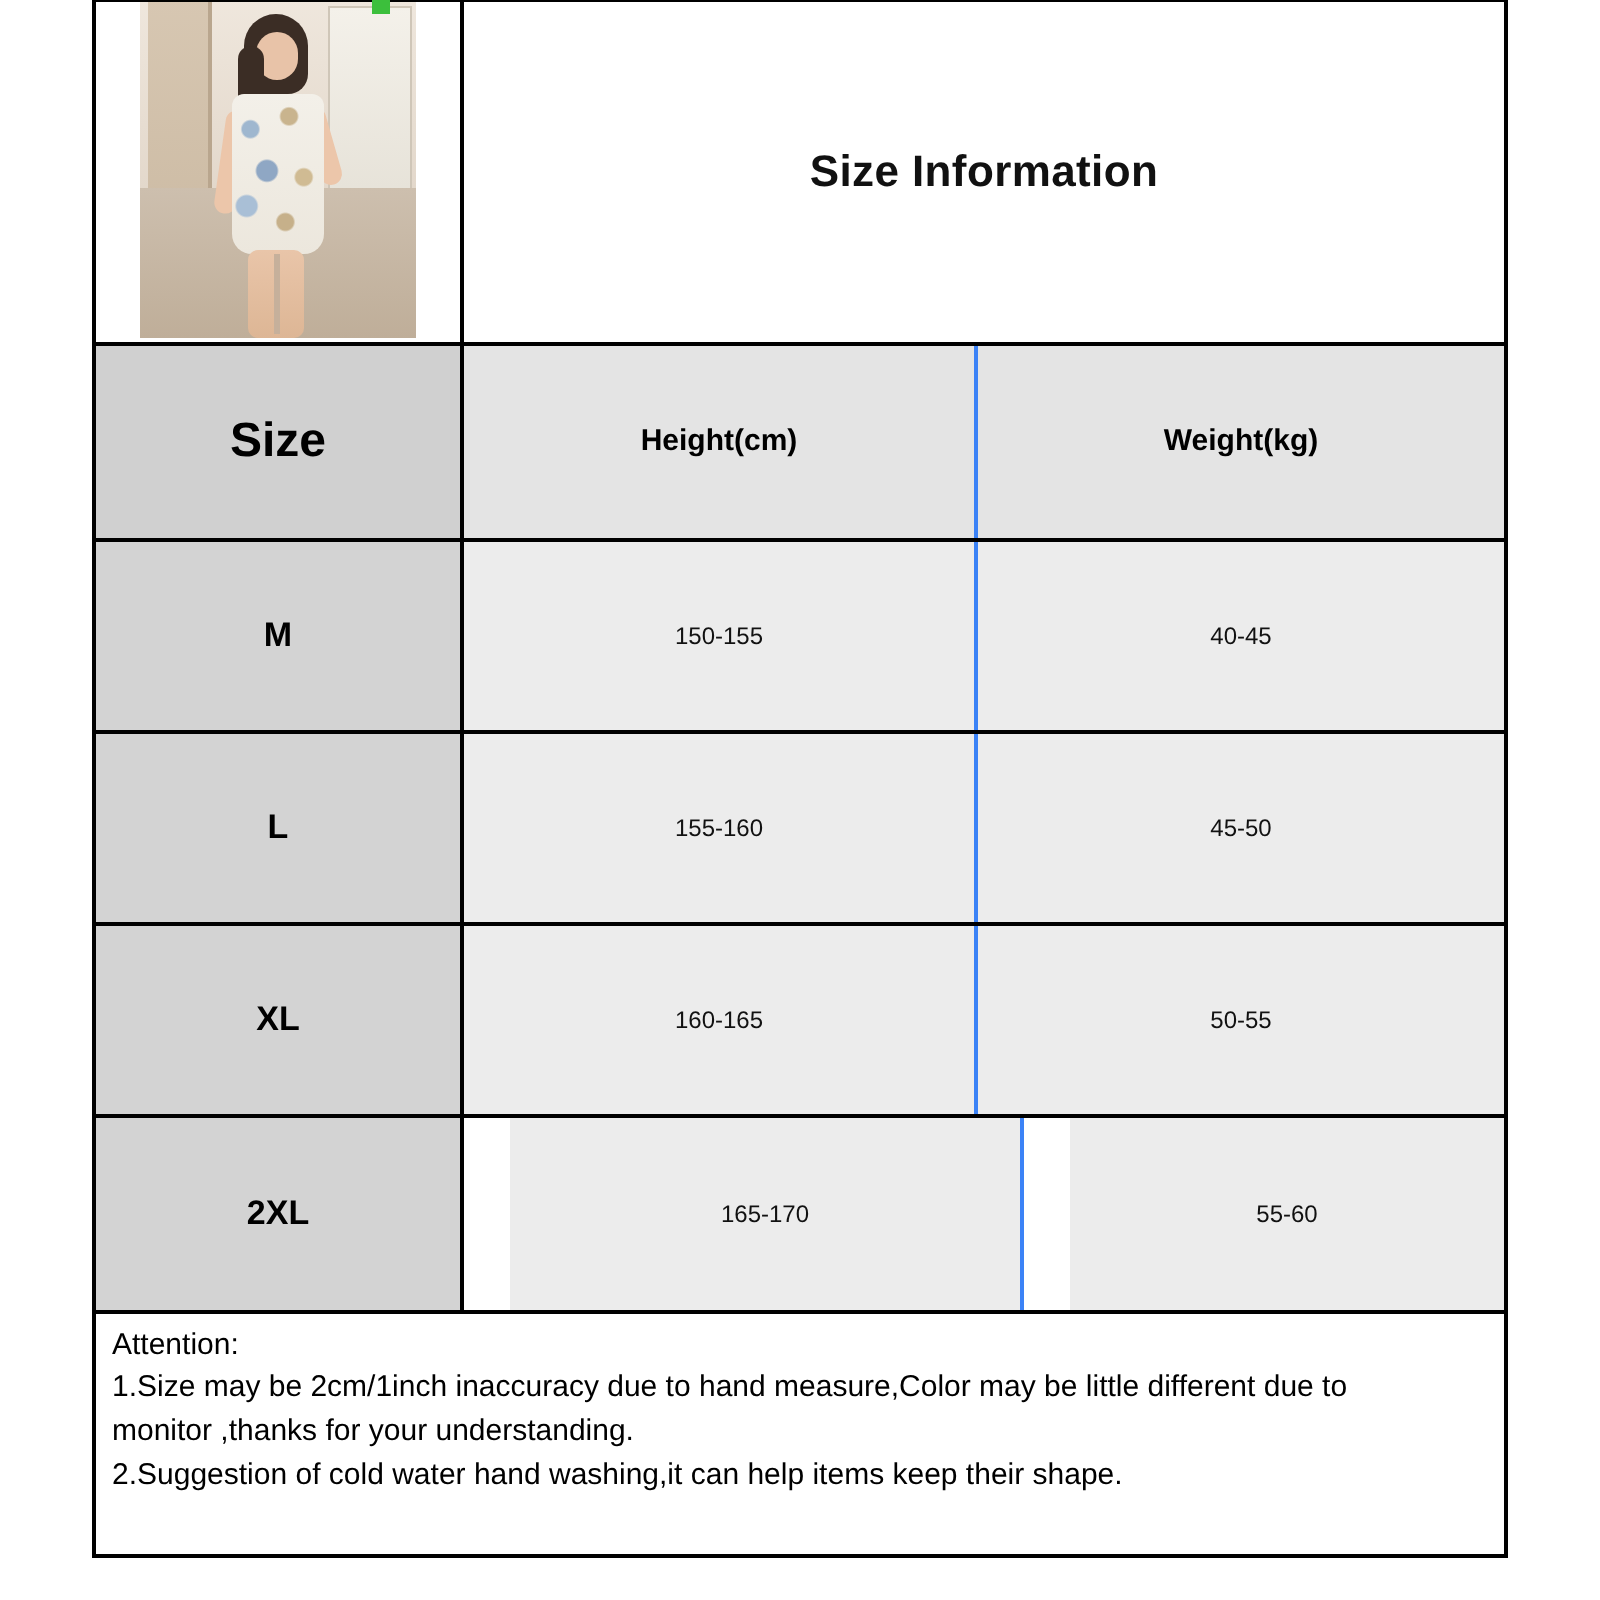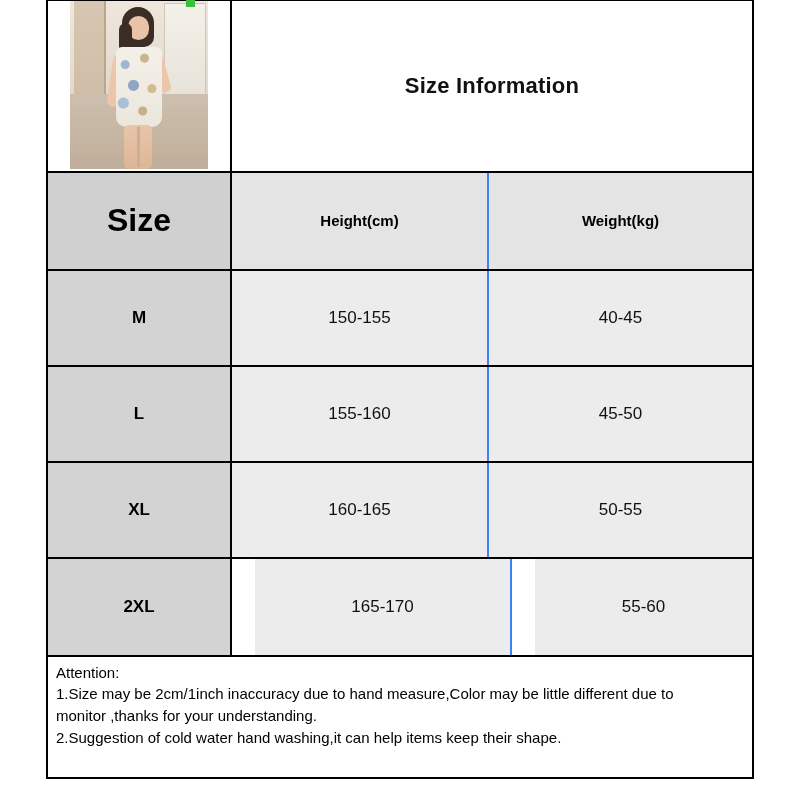--- a/index.html
+++ b/index.html
@@ -201,36 +201,36 @@
     display: flex;
     align-items: center;
     justify-content: center;
     background: #ececec;
   }
   .head-row { height: 98px; }
   .head-row .c-size { background: #d0d0d0; }
   .head-row .c-h, .head-row .c-w { background: #e4e4e4; }
   .data-row { height: 96px; }
   .head-size-txt {
-    font-size: 32px;
+    font-size: 24px;
     font-weight: bold;
     color: #000000;
   }
   .head-txt {
     font-size: 15px;
     font-weight: bold;
     color: #000000;
   }
   .cell-size-txt {
     font-size: 17px;
     font-weight: bold;
     color: #000000;
   }
   .cell-txt {
-    font-size: 17px;
+    font-size: 12px;
     color: #111111;
   }
 
   
   .attention {
     border-top: 2px solid #000000;
     box-sizing: border-box;
     padding: 5px 25px 6px 8px;
     background: #ffffff;
     height: 124px;

